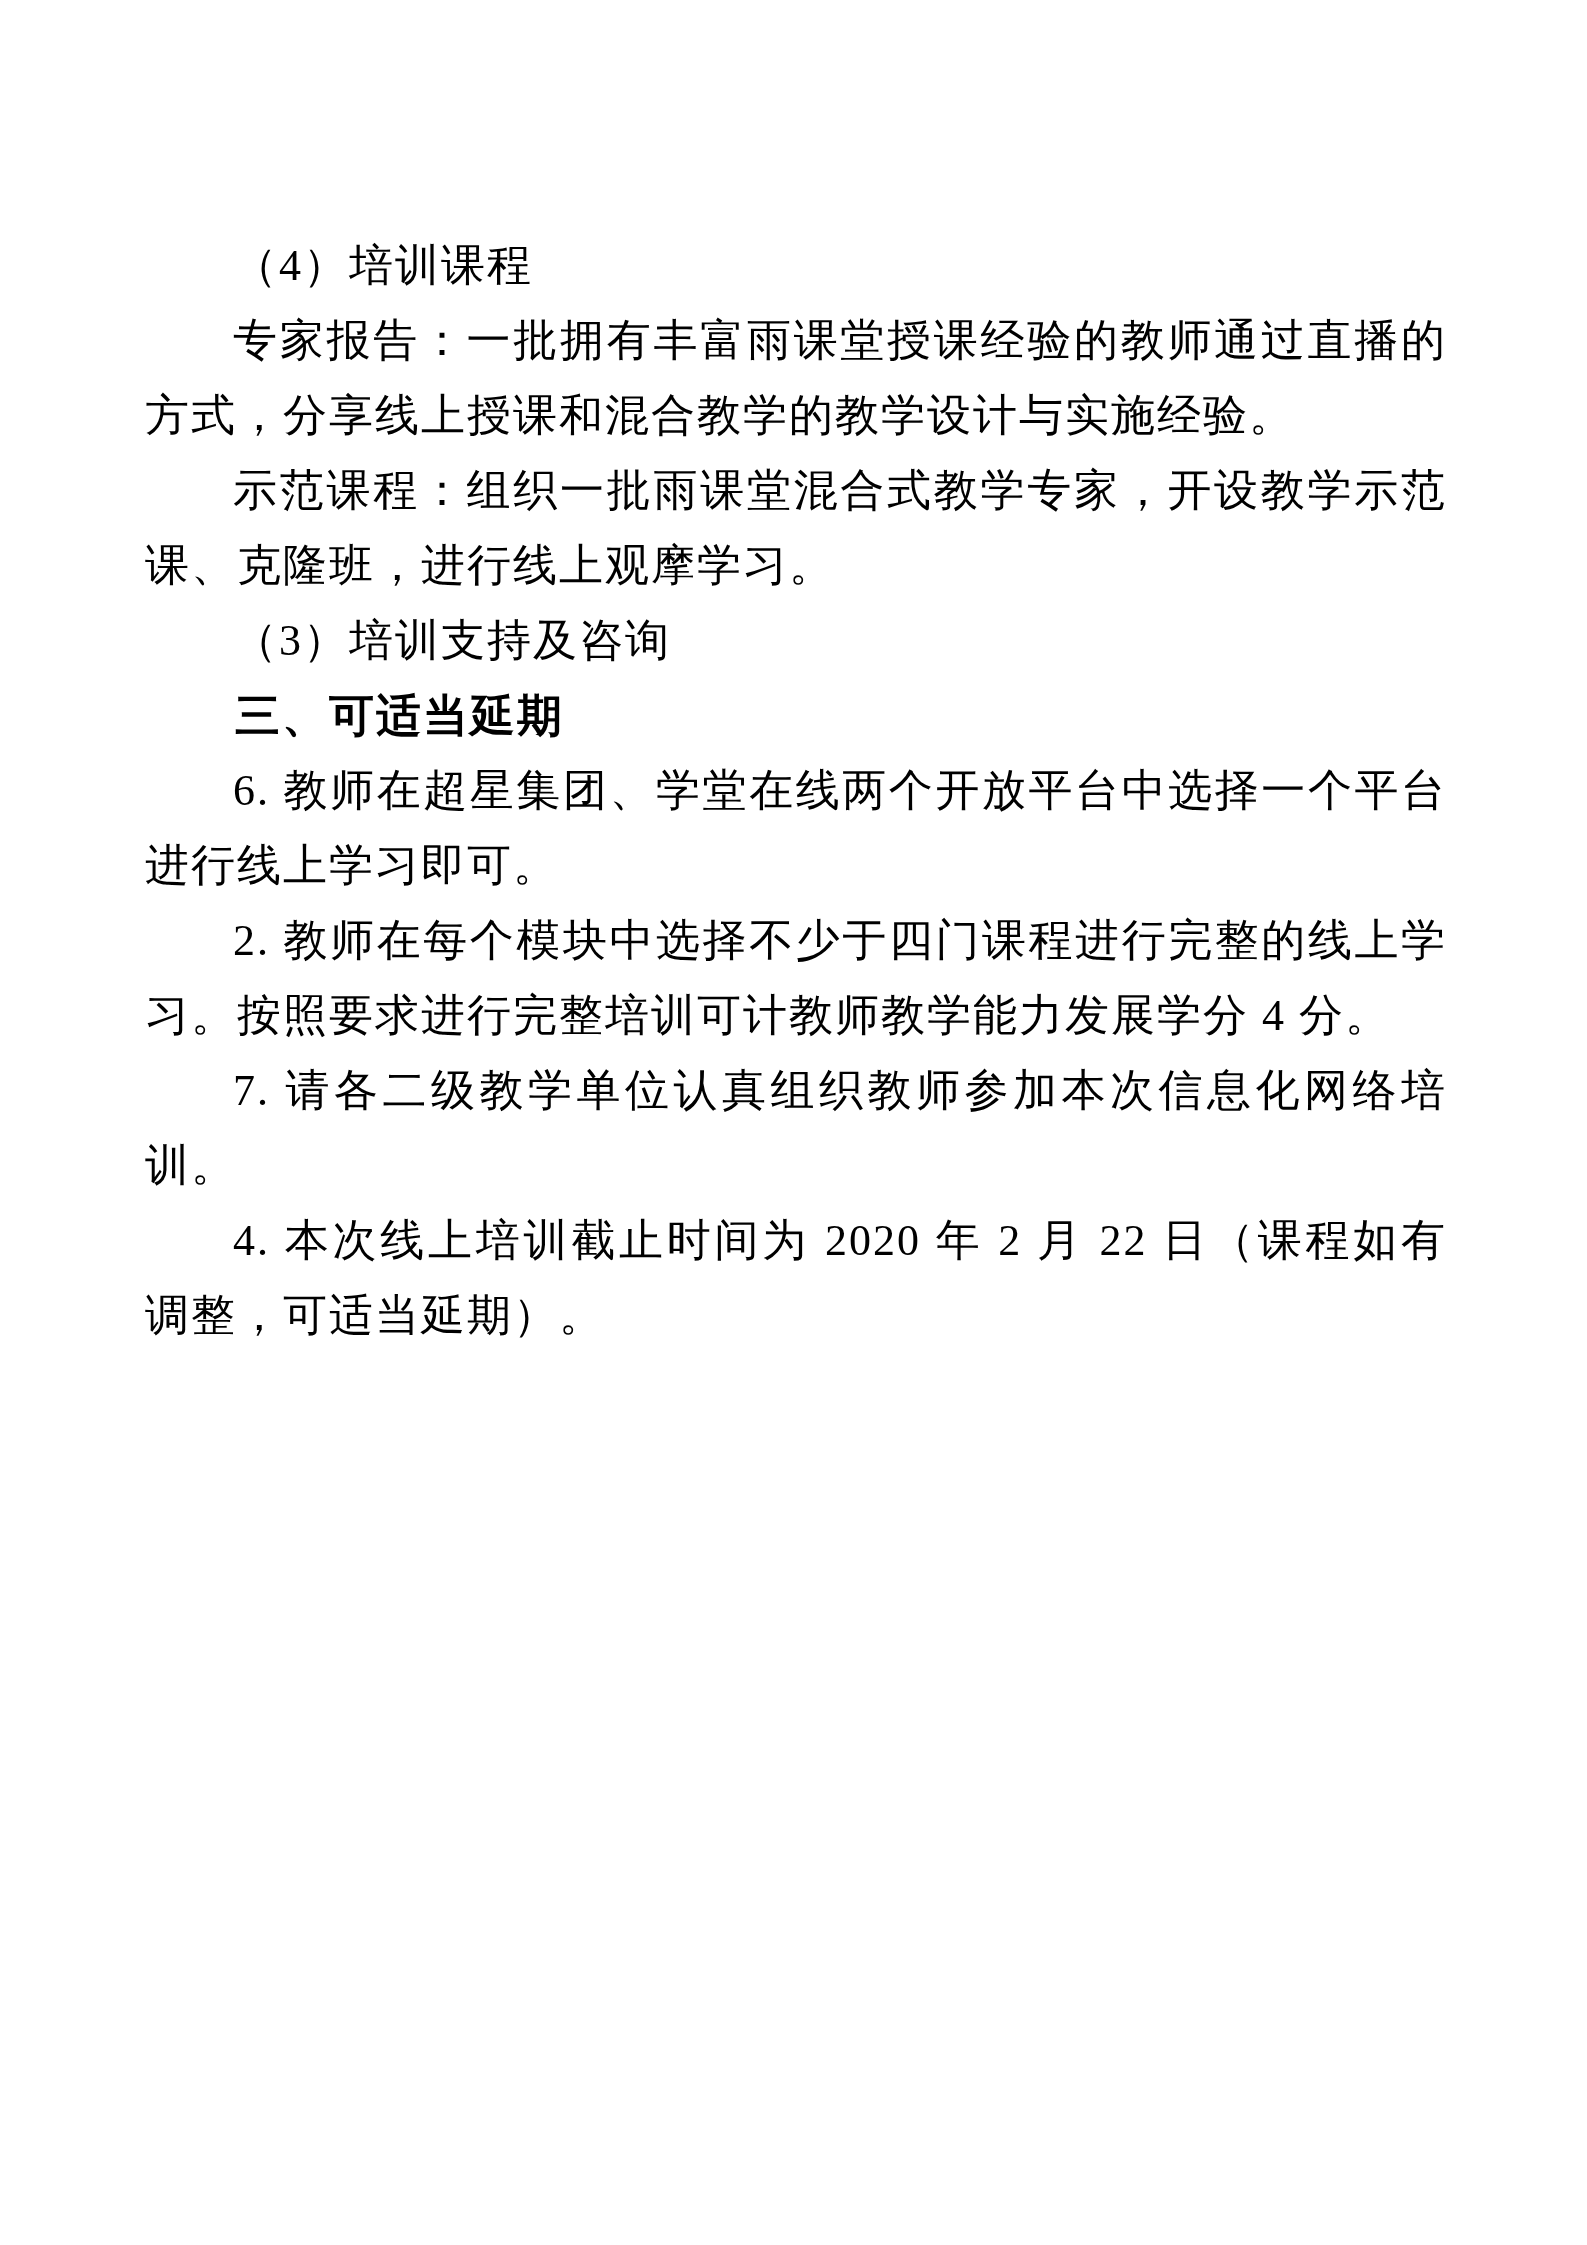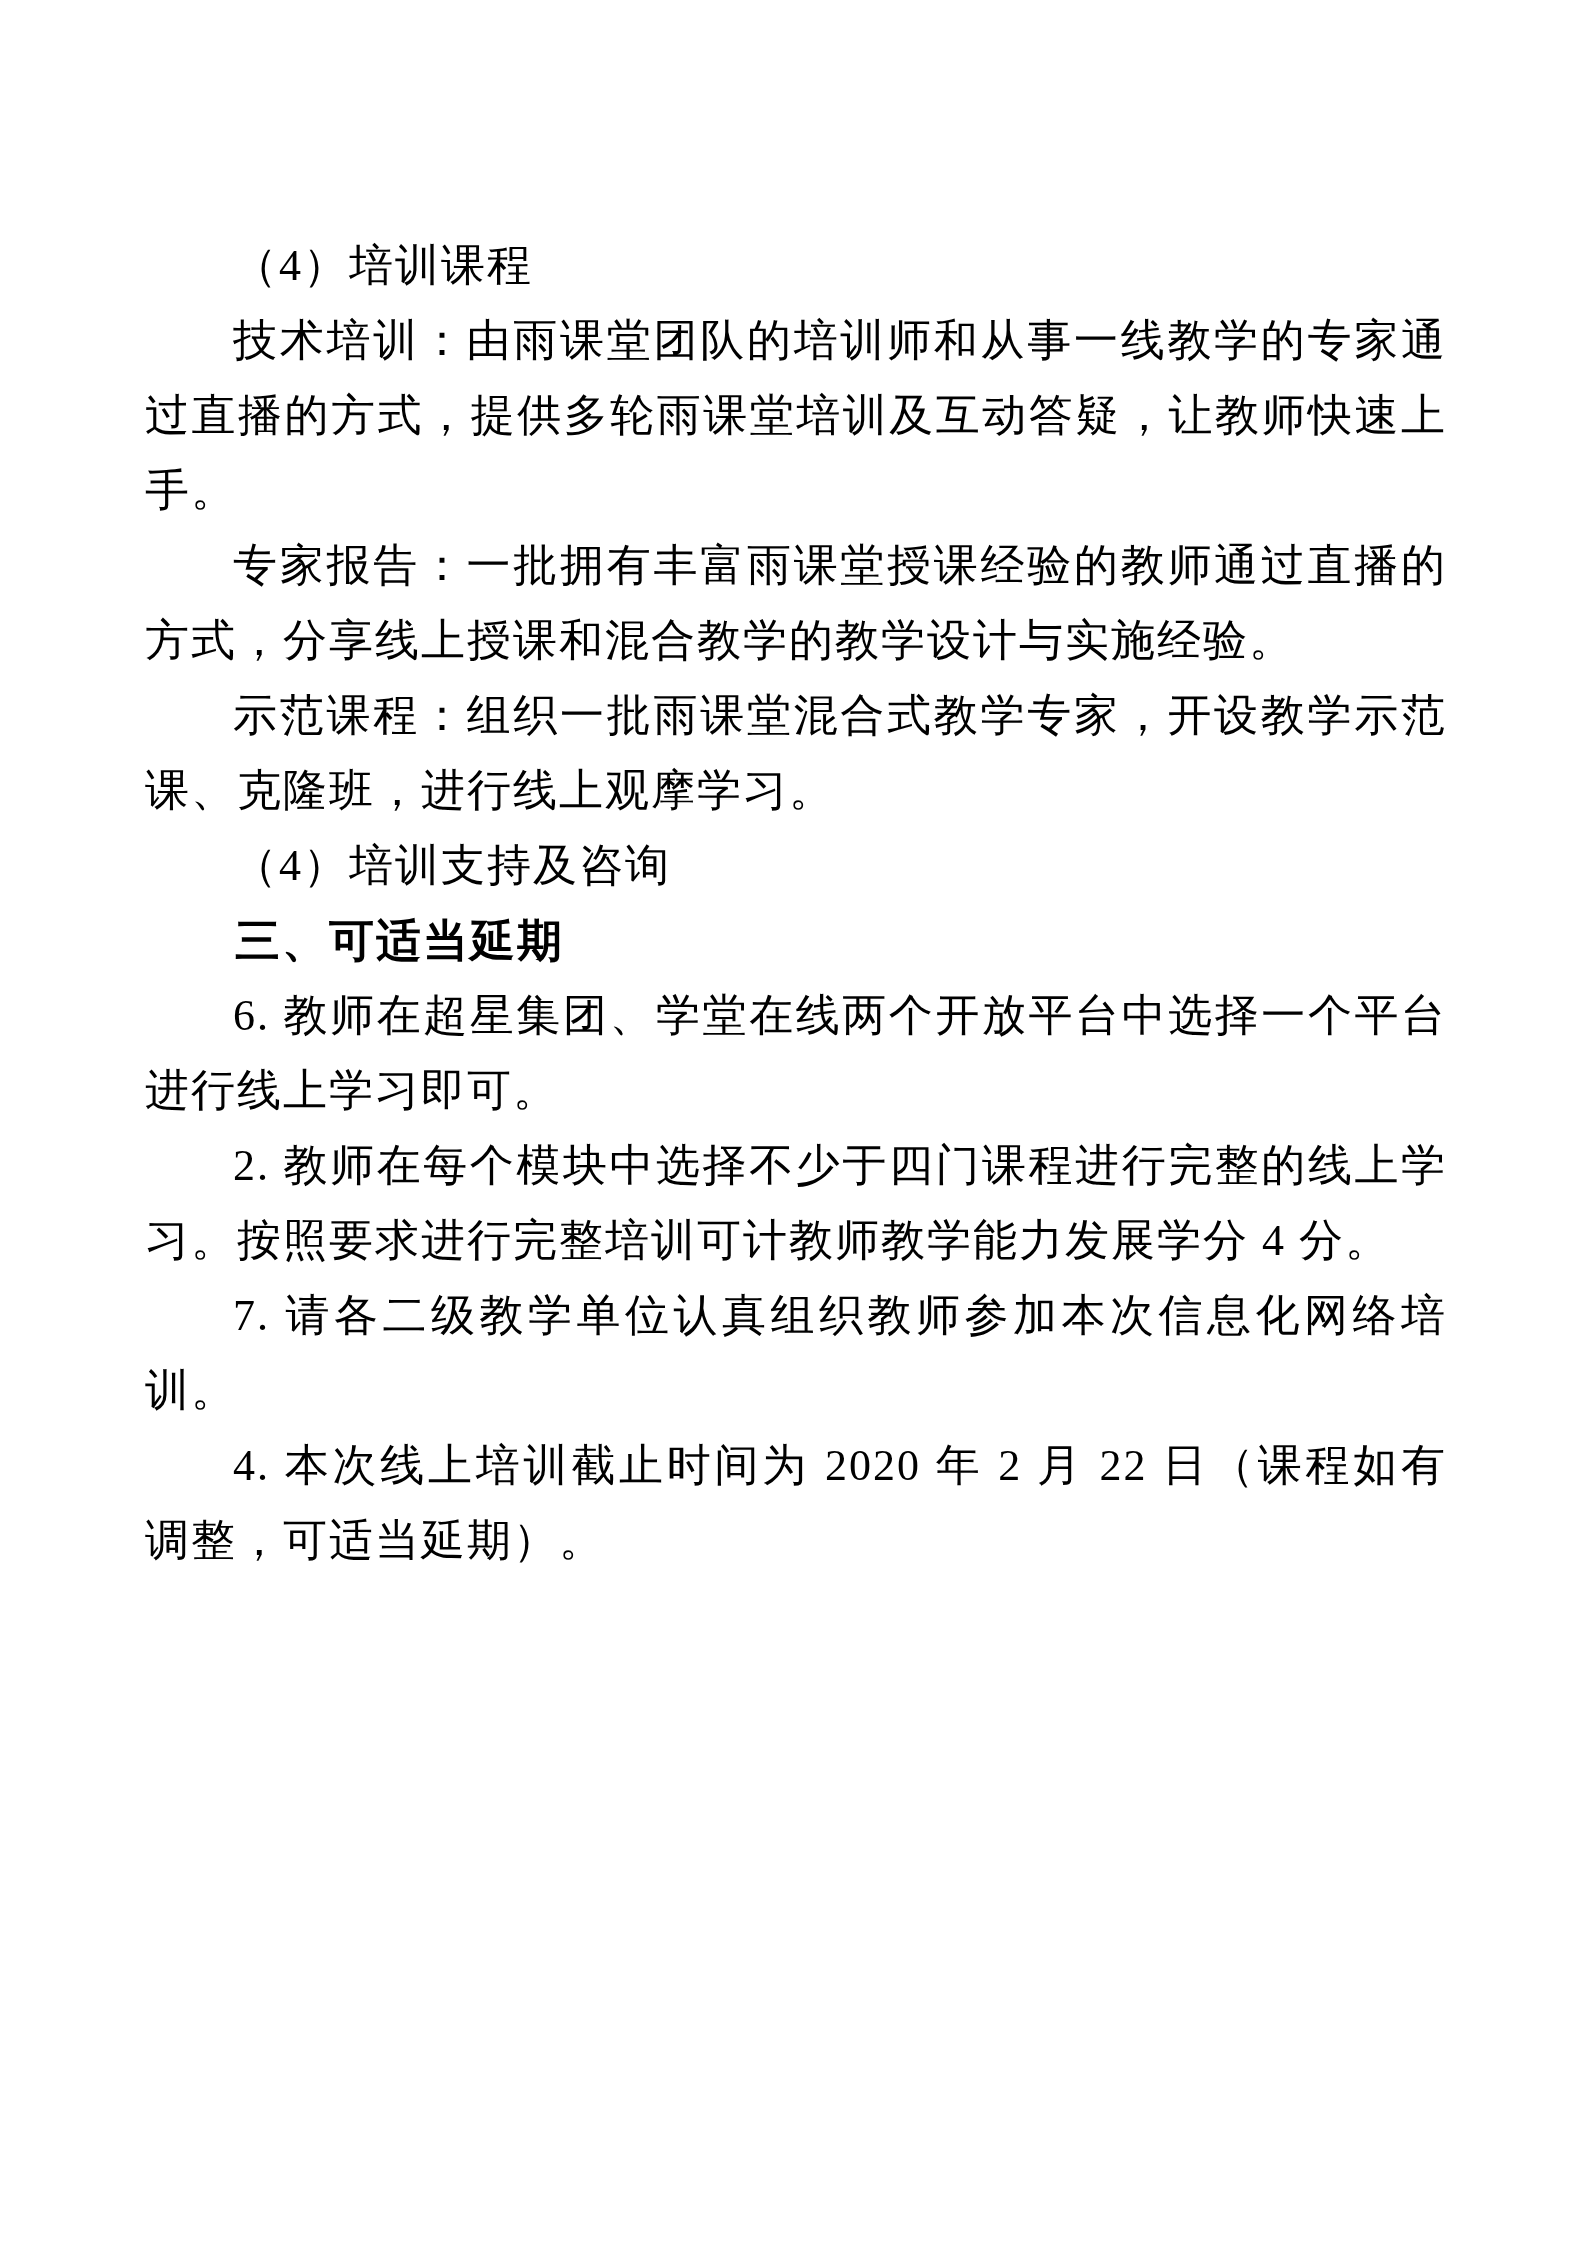--- a/index.html
+++ b/index.html
@@ -50,24 +50,23 @@
     letter-spacing: 3px;
     font-family: "Liberation Serif", "DejaVu Serif", serif;
   }
 </style>
 </head>
 <body>
 
 <div class="page">
   <div class="content">
     <p class="para">（4）培训课程</p>
-    <p class="para">技术培训：由雨课堂团队的培训师和从事一线教学的专家通过直播的方式，提供多轮雨课堂培训及互动答疑，让教师快速上手。</p>
     <p class="para">专家报告：一批拥有丰富雨课堂授课经验的教师通过直播的方式，分享线上授课和混合教学的教学设计与实施经验。</p>
     <p class="para">示范课程：组织一批雨课堂混合式教学专家，开设教学示范课、克隆班，进行线上观摩学习。</p>
-    <p class="para">（4）培训支持及咨询</p>
+    <p class="para">（3）培训支持及咨询</p>
     <h2 class="section-heading">三、可适当延期</h2>
     <p class="para">6. 教师在超星集团、学堂在线两个开放平台中选择一个平台进行线上学习即可。</p>
     <p class="para">2. 教师在每个模块中选择不少于四门课程进行完整的线上学习。按照要求进行完整培训可计教师教学能力发展学分 4 分。</p>
     <p class="para">7. 请各二级教学单位认真组织教师参加本次信息化网络培训。</p>
     <p class="para">4. 本次线上培训截止时间为 2020 年 2 月 22 日（课程如有调整，可适当延期）。</p>
   </div>
   <div class="page-number">- 5 -</div>
 </div>
 
 </body></html>

